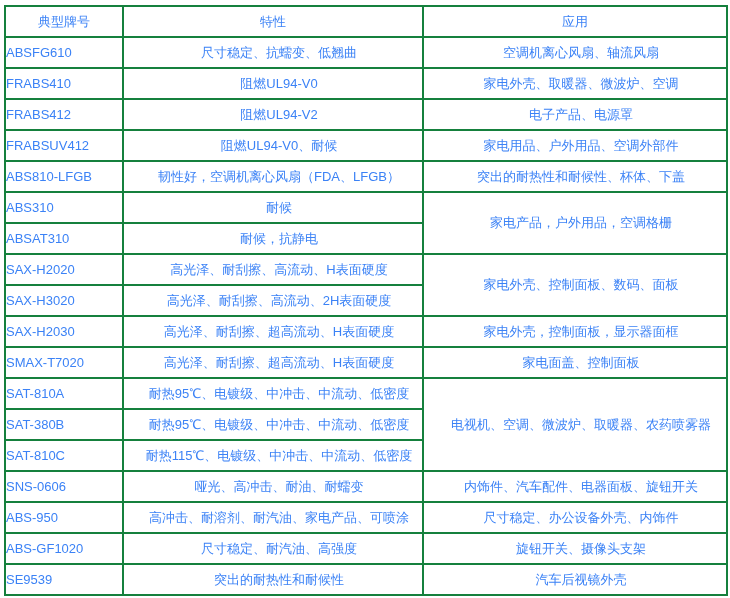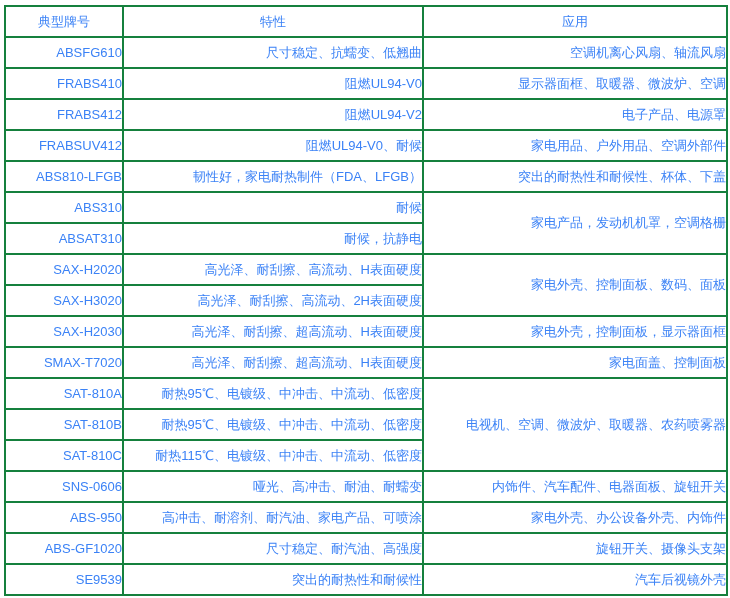--- a/index.html
+++ b/index.html
@@ -28,23 +28,23 @@
     color: #3b82f6;
     padding: 0;
     overflow: hidden;
     white-space: nowrap;
     background: #ffffff;
   }
   .spec-table th {
     text-align: center;
     height: 29px;
   }
-  td.grade { text-align: right; }
+  td.grade { text-align: left; }
   td.feature, td.application {
-    text-align: right;
+    text-align: center;
     padding-left: 12px;
   }
 </style>
 </head>
 <body>
 
 <table class="spec-table">
   <colgroup>
     <col class="c1">
       <col class="c2">
@@ -59,41 +59,41 @@
   </thead>
   <tbody>
     <tr>
       <td class="grade">ABSFG610</td>
       <td class="feature">尺寸稳定、抗蠕变、低翘曲</td>
       <td class="application">空调机离心风扇、轴流风扇</td>
     </tr>
     <tr>
       <td class="grade">FRABS410</td>
       <td class="feature">阻燃UL94-V0</td>
-      <td class="application">显示器面框、取暖器、微波炉、空调</td>
+      <td class="application">家电外壳、取暖器、微波炉、空调</td>
     </tr>
     <tr>
       <td class="grade">FRABS412</td>
       <td class="feature">阻燃UL94-V2</td>
       <td class="application">电子产品、电源罩</td>
     </tr>
     <tr>
       <td class="grade">FRABSUV412</td>
       <td class="feature">阻燃UL94-V0、耐候</td>
       <td class="application">家电用品、户外用品、空调外部件</td>
     </tr>
     <tr>
       <td class="grade">ABS810-LFGB</td>
-      <td class="feature">韧性好，家电耐热制件（FDA、LFGB）</td>
+      <td class="feature">韧性好，空调机离心风扇（FDA、LFGB）</td>
       <td class="application">突出的耐热性和耐候性、杯体、下盖</td>
     </tr>
     <tr>
       <td class="grade">ABS310</td>
       <td class="feature">耐候</td>
-      <td class="application" rowspan="2">家电产品，发动机机罩，空调格栅</td>
+      <td class="application" rowspan="2">家电产品，户外用品，空调格栅</td>
     </tr>
     <tr>
       <td class="grade">ABSAT310</td>
       <td class="feature">耐候，抗静电</td>
     </tr>
     <tr>
       <td class="grade">SAX-H2020</td>
       <td class="feature">高光泽、耐刮擦、高流动、H表面硬度</td>
       <td class="application" rowspan="2">家电外壳、控制面板、数码、面板</td>
     </tr>
@@ -110,36 +110,36 @@
       <td class="grade">SMAX-T7020</td>
       <td class="feature">高光泽、耐刮擦、超高流动、H表面硬度</td>
       <td class="application">家电面盖、控制面板</td>
     </tr>
     <tr>
       <td class="grade">SAT-810A</td>
       <td class="feature">耐热95℃、电镀级、中冲击、中流动、低密度</td>
       <td class="application" rowspan="3">电视机、空调、微波炉、取暖器、农药喷雾器</td>
     </tr>
     <tr>
-      <td class="grade">SAT-810B</td>
+      <td class="grade">SAT-380B</td>
       <td class="feature">耐热95℃、电镀级、中冲击、中流动、低密度</td>
     </tr>
     <tr>
       <td class="grade">SAT-810C</td>
       <td class="feature">耐热115℃、电镀级、中冲击、中流动、低密度</td>
     </tr>
     <tr>
       <td class="grade">SNS-0606</td>
       <td class="feature">哑光、高冲击、耐油、耐蠕变</td>
       <td class="application">内饰件、汽车配件、电器面板、旋钮开关</td>
     </tr>
     <tr>
       <td class="grade">ABS-950</td>
       <td class="feature">高冲击、耐溶剂、耐汽油、家电产品、可喷涂</td>
-      <td class="application">家电外壳、办公设备外壳、内饰件</td>
+      <td class="application">尺寸稳定、办公设备外壳、内饰件</td>
     </tr>
     <tr>
       <td class="grade">ABS-GF1020</td>
       <td class="feature">尺寸稳定、耐汽油、高强度</td>
       <td class="application">旋钮开关、摄像头支架</td>
     </tr>
     <tr>
       <td class="grade">SE9539</td>
       <td class="feature">突出的耐热性和耐候性</td>
       <td class="application">汽车后视镜外壳</td>

